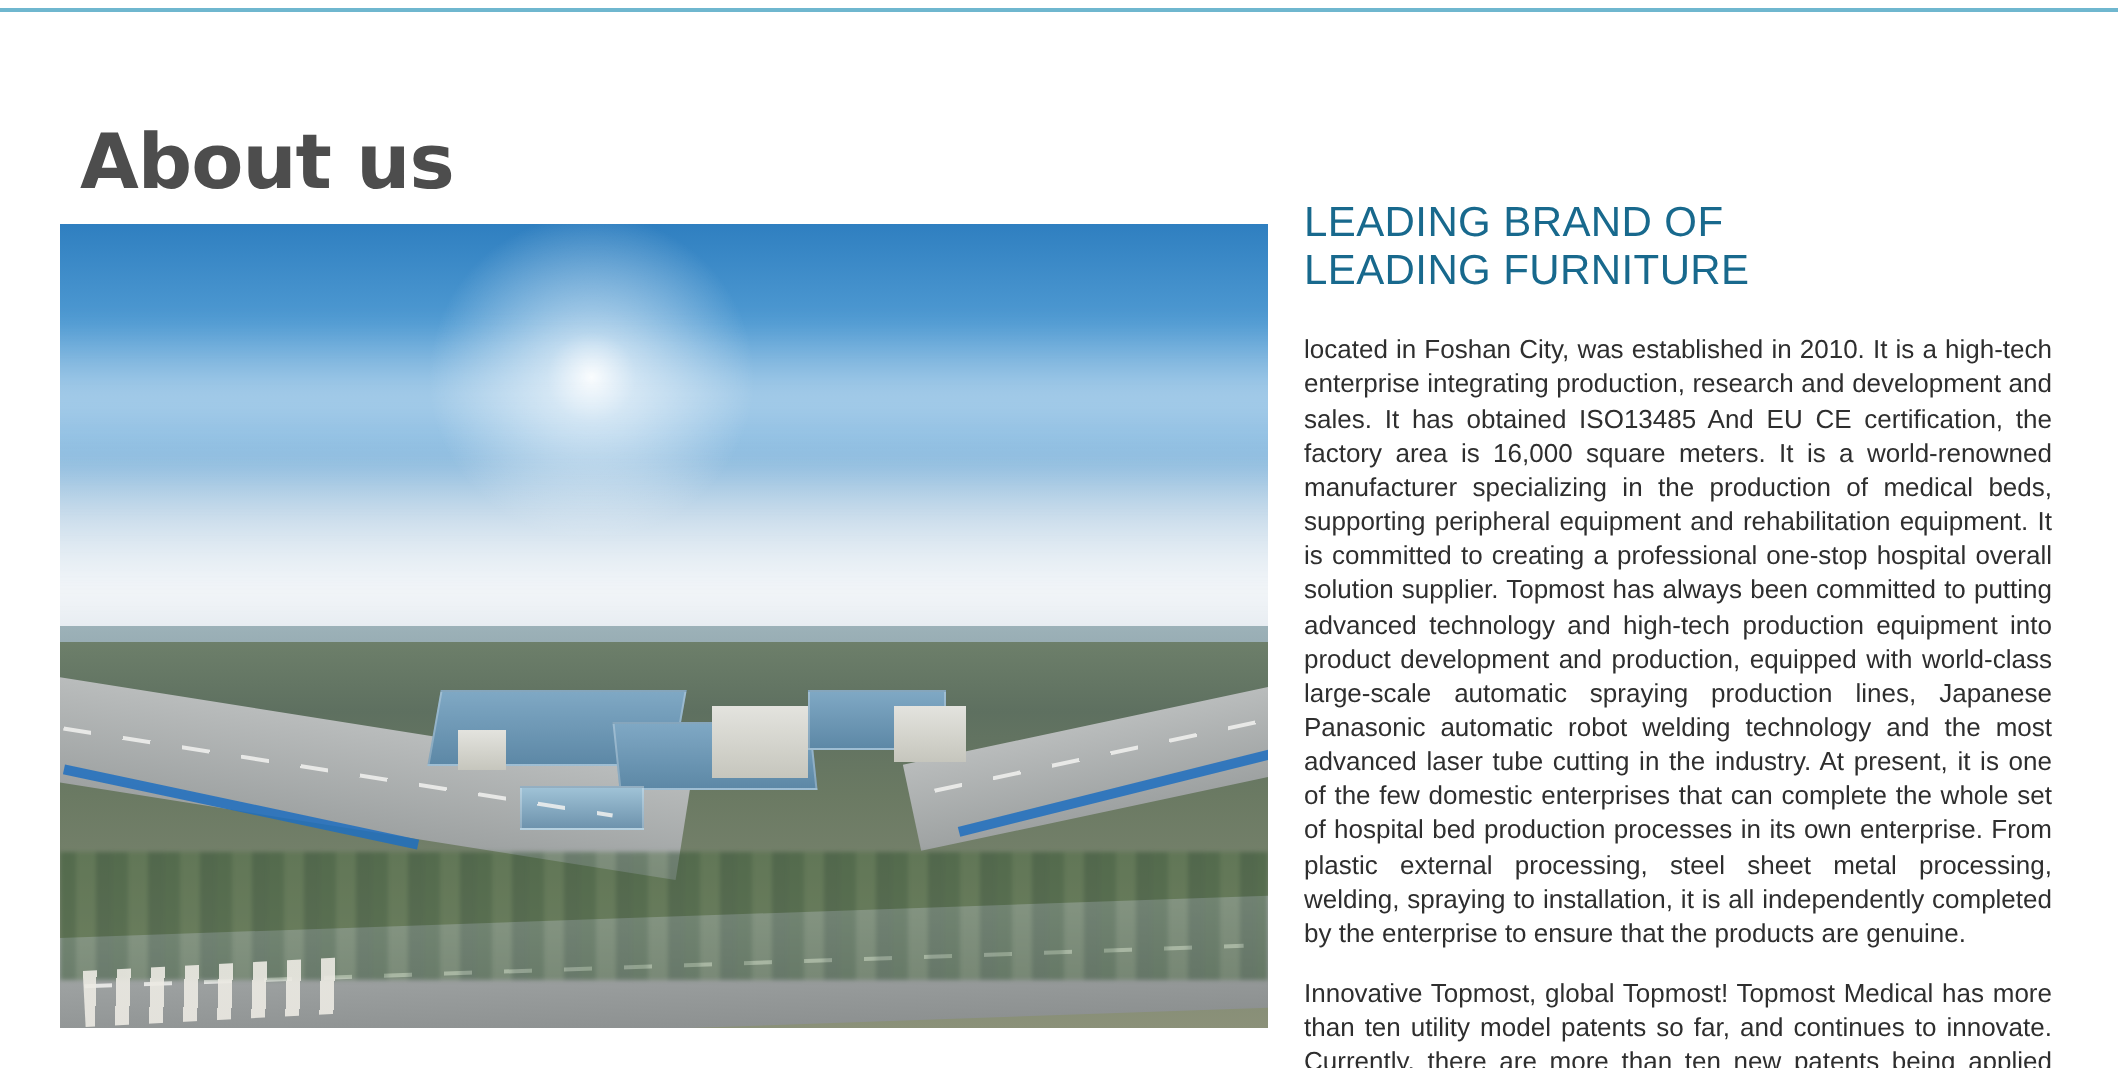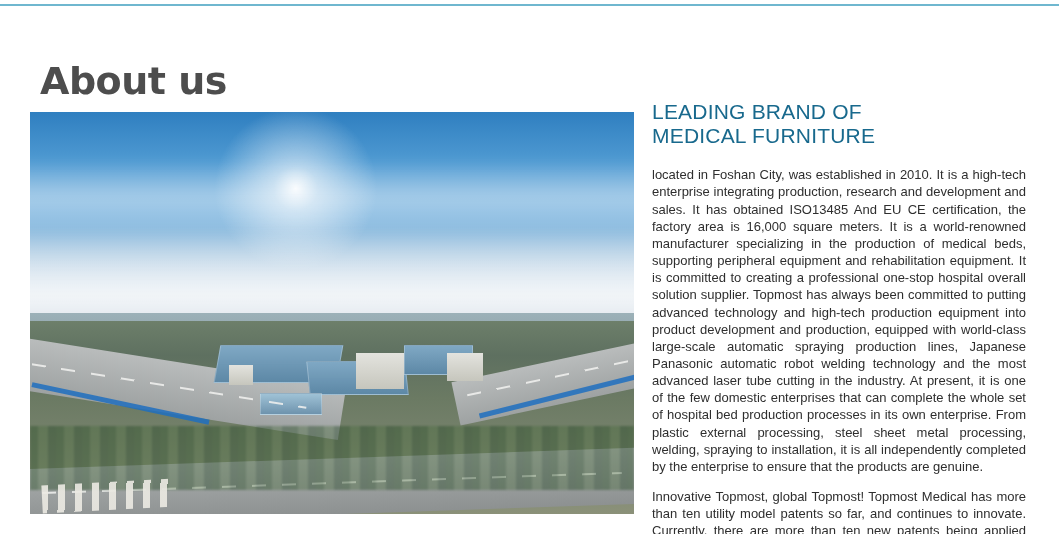--- a/index.html
+++ b/index.html
@@ -241,21 +241,21 @@
     <div class="lane l3"></div>
     <div class="blueline bl1"></div>
     <div class="blueline bl2"></div>
     <div class="trees"></div>
     <div class="crosswalk"></div>
   </div>
 
   <div class="right-col">
     <div class="headline">
       <span>LEADING BRAND OF</span>
-      <span class="l2">MEDICAL FURNITURE</span>
+      <span class="l2">LEADING FURNITURE</span>
     </div>
     <div class="body-text">
       <p>located in Foshan City, was established in 2010.  It is a high-tech enterprise integrating production, research and development and sales. It has obtained ISO13485 And EU CE certification, the  factory area is 16,000 square meters. It is a world-renowned manufacturer specializing in the production of medical beds, supporting peripheral equipment and rehabilitation equipment. It is committed to creating a professional one-stop hospital overall solution supplier. Topmost has always been committed to putting advanced technology and high-tech production equipment into product development and production, equipped with world-class large-scale automatic spraying production lines, Japanese Panasonic automatic robot welding technology and the most advanced laser tube cutting in the industry. At present, it is one of the few domestic enterprises that can complete the whole set of hospital bed production processes in its own enterprise. From plastic external processing, steel sheet metal processing, welding, spraying to installation, it is all independently completed by the enterprise to ensure that the products are genuine.</p>
       <p>Innovative Topmost, global Topmost! Topmost Medical has more than ten utility model patents so far, and continues to innovate. Currently, there are more than ten new patents being applied for.The products are sold at domestic  and abroad, Topmost will create a better future with our customers with better cost performance and better service.</p>
     </div>
   </div>
 
 </div>
 
 </body></html>

